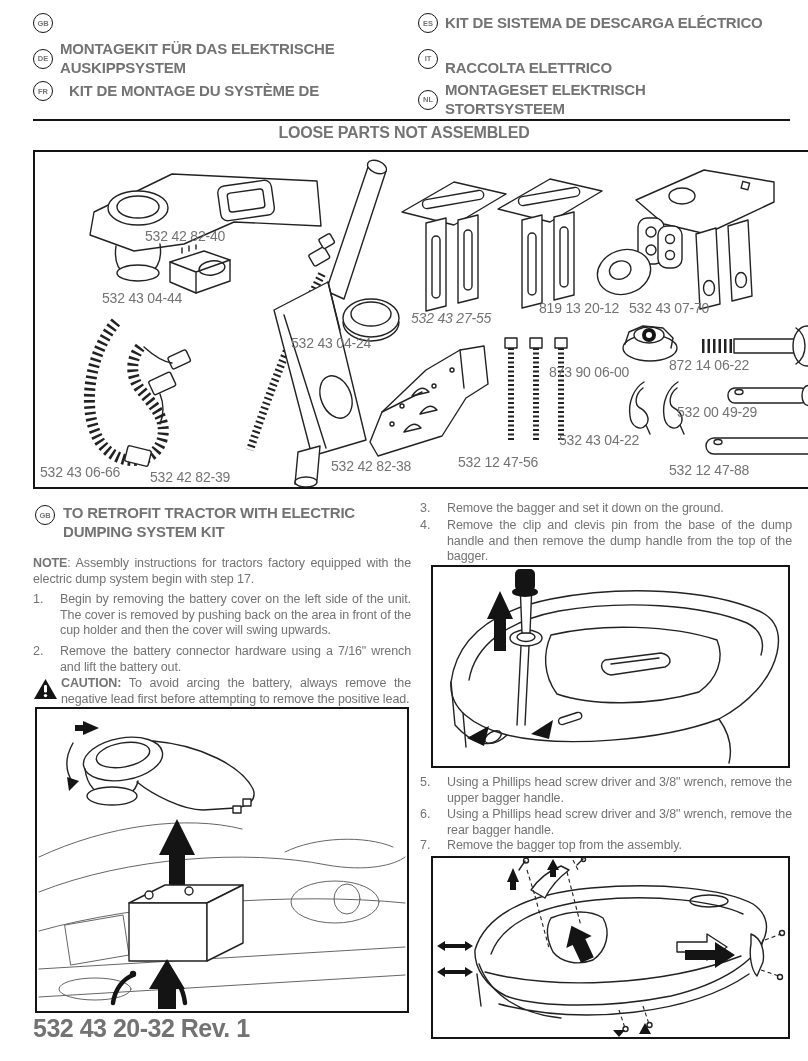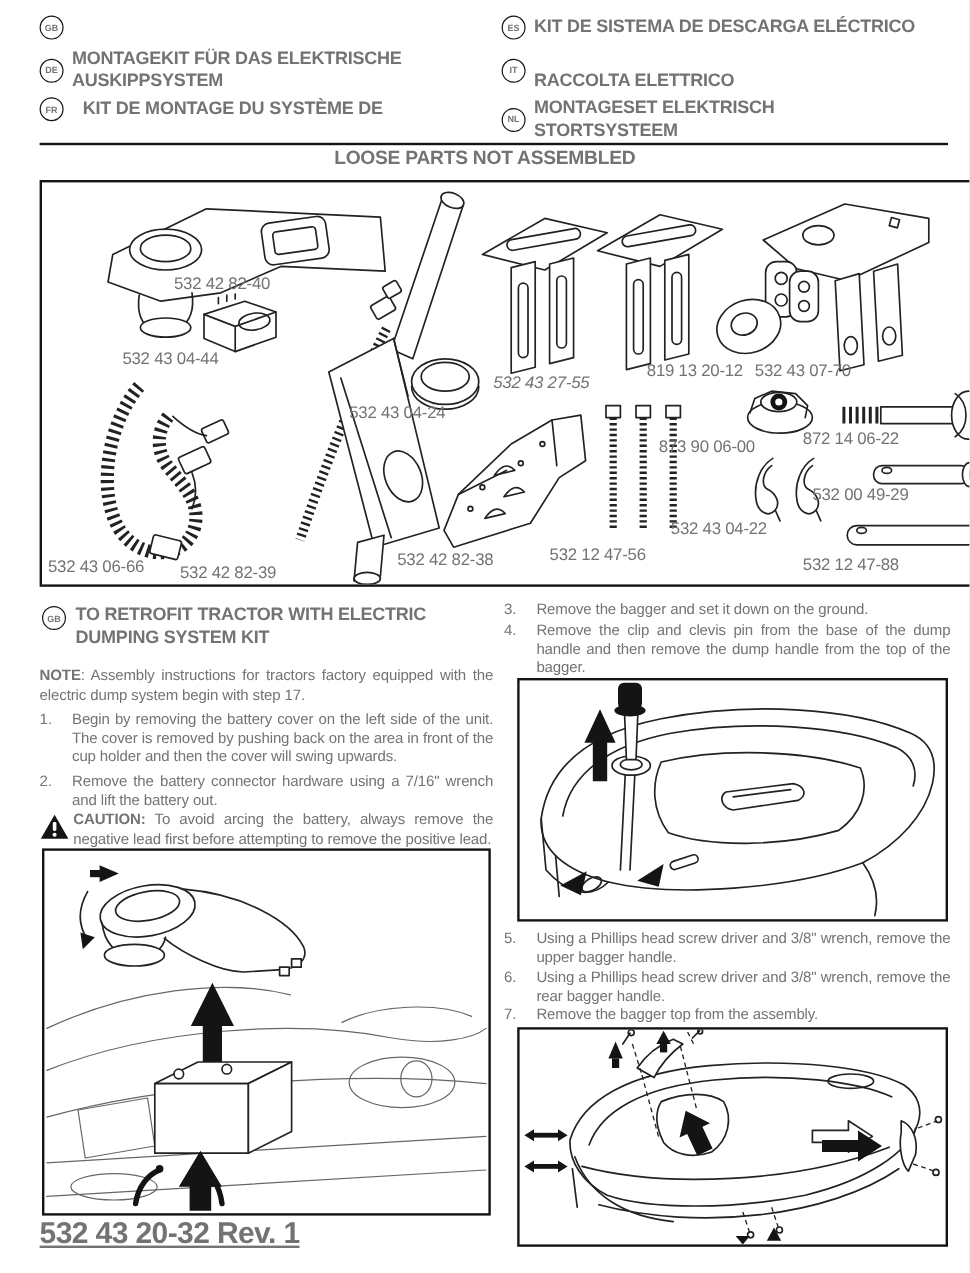--- a/index.html
+++ b/index.html
@@ -22,21 +22,21 @@
   .sec-title{font-weight:bold;font-size:15px;line-height:19px;letter-spacing:-0.2px;}
   .para{position:absolute;font-size:12.5px;line-height:15.6px;text-align:justify;letter-spacing:-0.1px;}
   .step{position:absolute;display:flex;}
   .step-num{width:27px;flex:none;font-size:12.5px;line-height:15.6px;}
   .step-text{flex:1;font-size:12.5px;line-height:15.6px;text-align:justify;letter-spacing:-0.1px;}
   .caution-wrap{position:absolute;left:33px;top:676px;width:378px;}
   .caution-tri{position:absolute;left:1px;top:3px;}
   .caution-text{margin-left:28px;font-size:12.5px;line-height:15.6px;text-align:justify;letter-spacing:-0.1px;}
   b{letter-spacing:-0.1px;}
   .fig{position:absolute;border:2px solid #141414;background:#fff;}
-  .footer{position:absolute;left:33px;top:1014px;font-weight:bold;font-size:25px;letter-spacing:-0.5px;text-decoration:underline;}
+  .footer{position:absolute;left:33px;top:1014px;font-weight:bold;font-size:25px;letter-spacing:-0.5px;}
   
   svg .sh{fill:#fff;stroke:#222;stroke-width:1.4;stroke-linejoin:round;}
   svg .ln{fill:none;stroke:#222;stroke-width:1.4;stroke-linejoin:round;stroke-linecap:round;}
   svg .bg{fill:none;stroke:#666;stroke-width:1;stroke-linejoin:round;stroke-linecap:round;}
   svg .coil{fill:none;stroke:#222;stroke-linecap:butt;}
   svg .blk{fill:#141414;stroke:none;}
   svg .dsh{fill:none;stroke:#222;stroke-width:1.1;stroke-dasharray:4 3;}
 </style>
 </head>
 <body>

